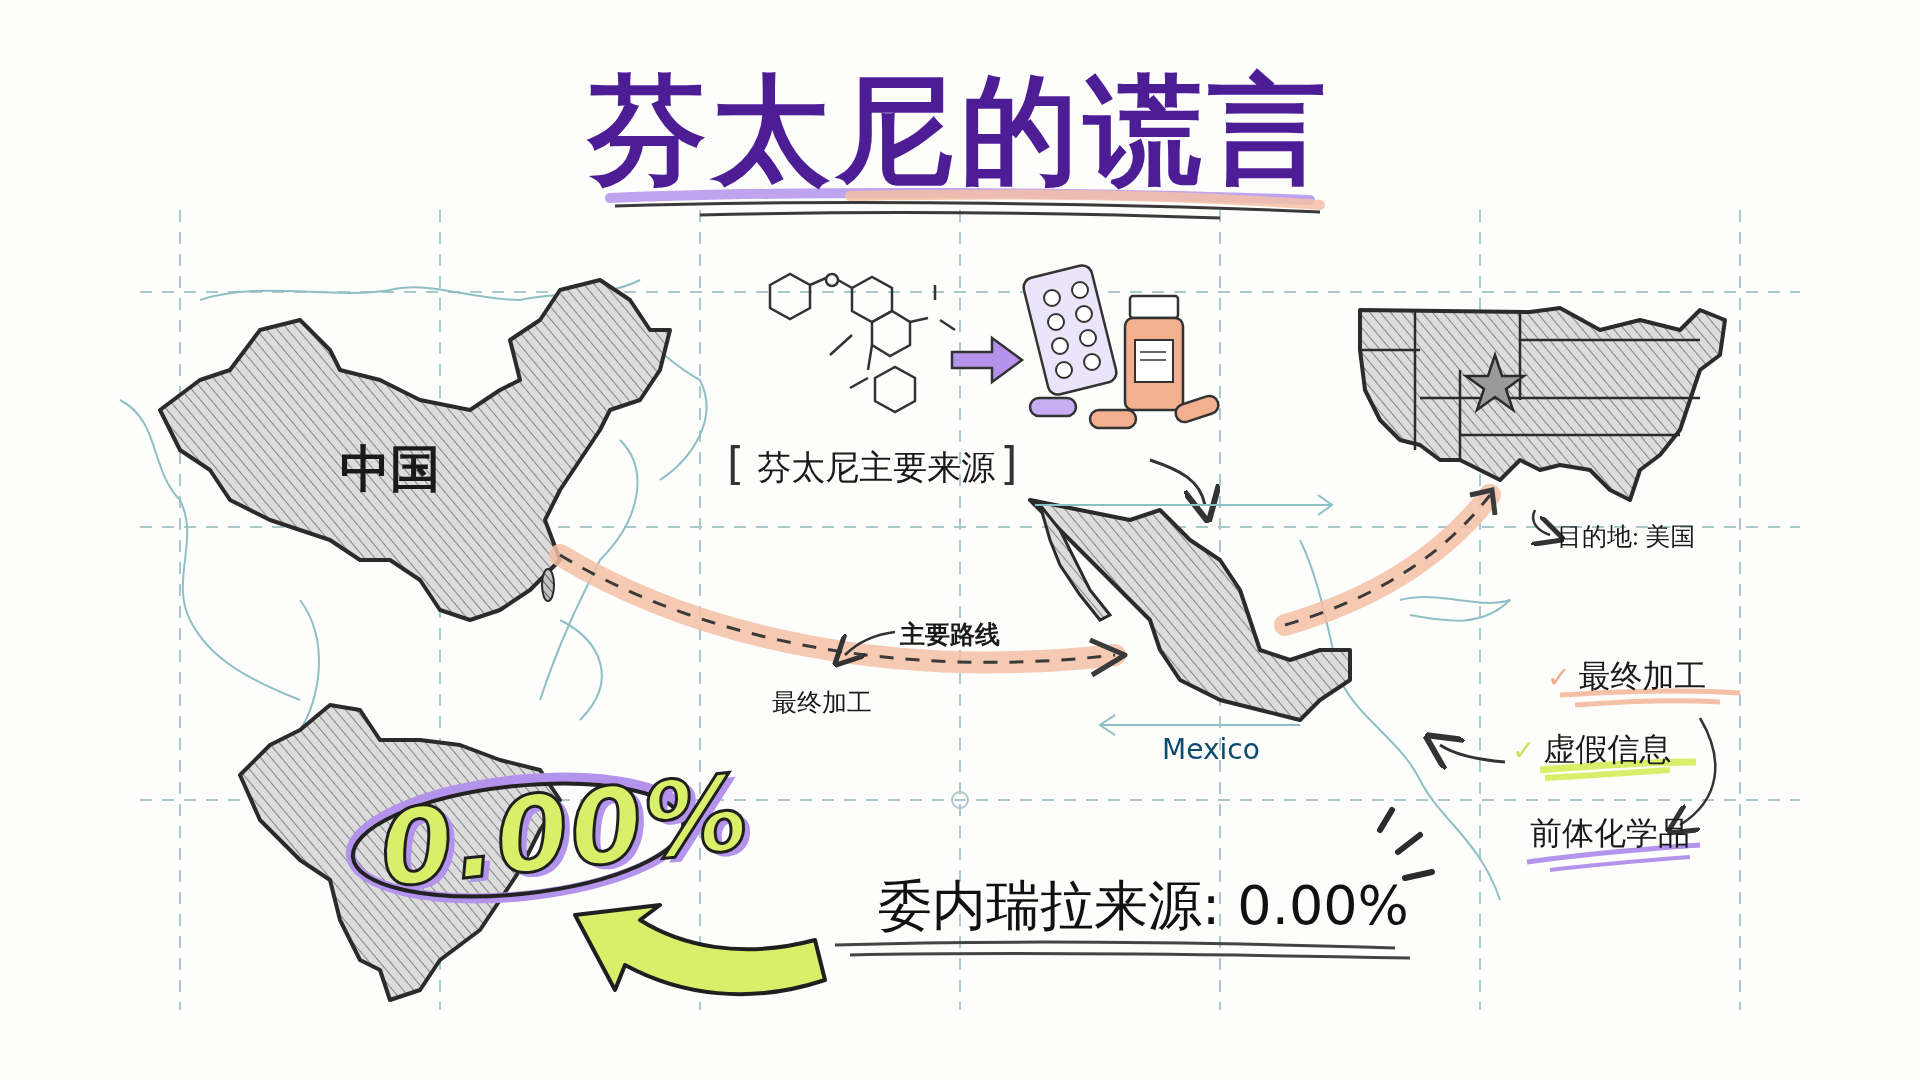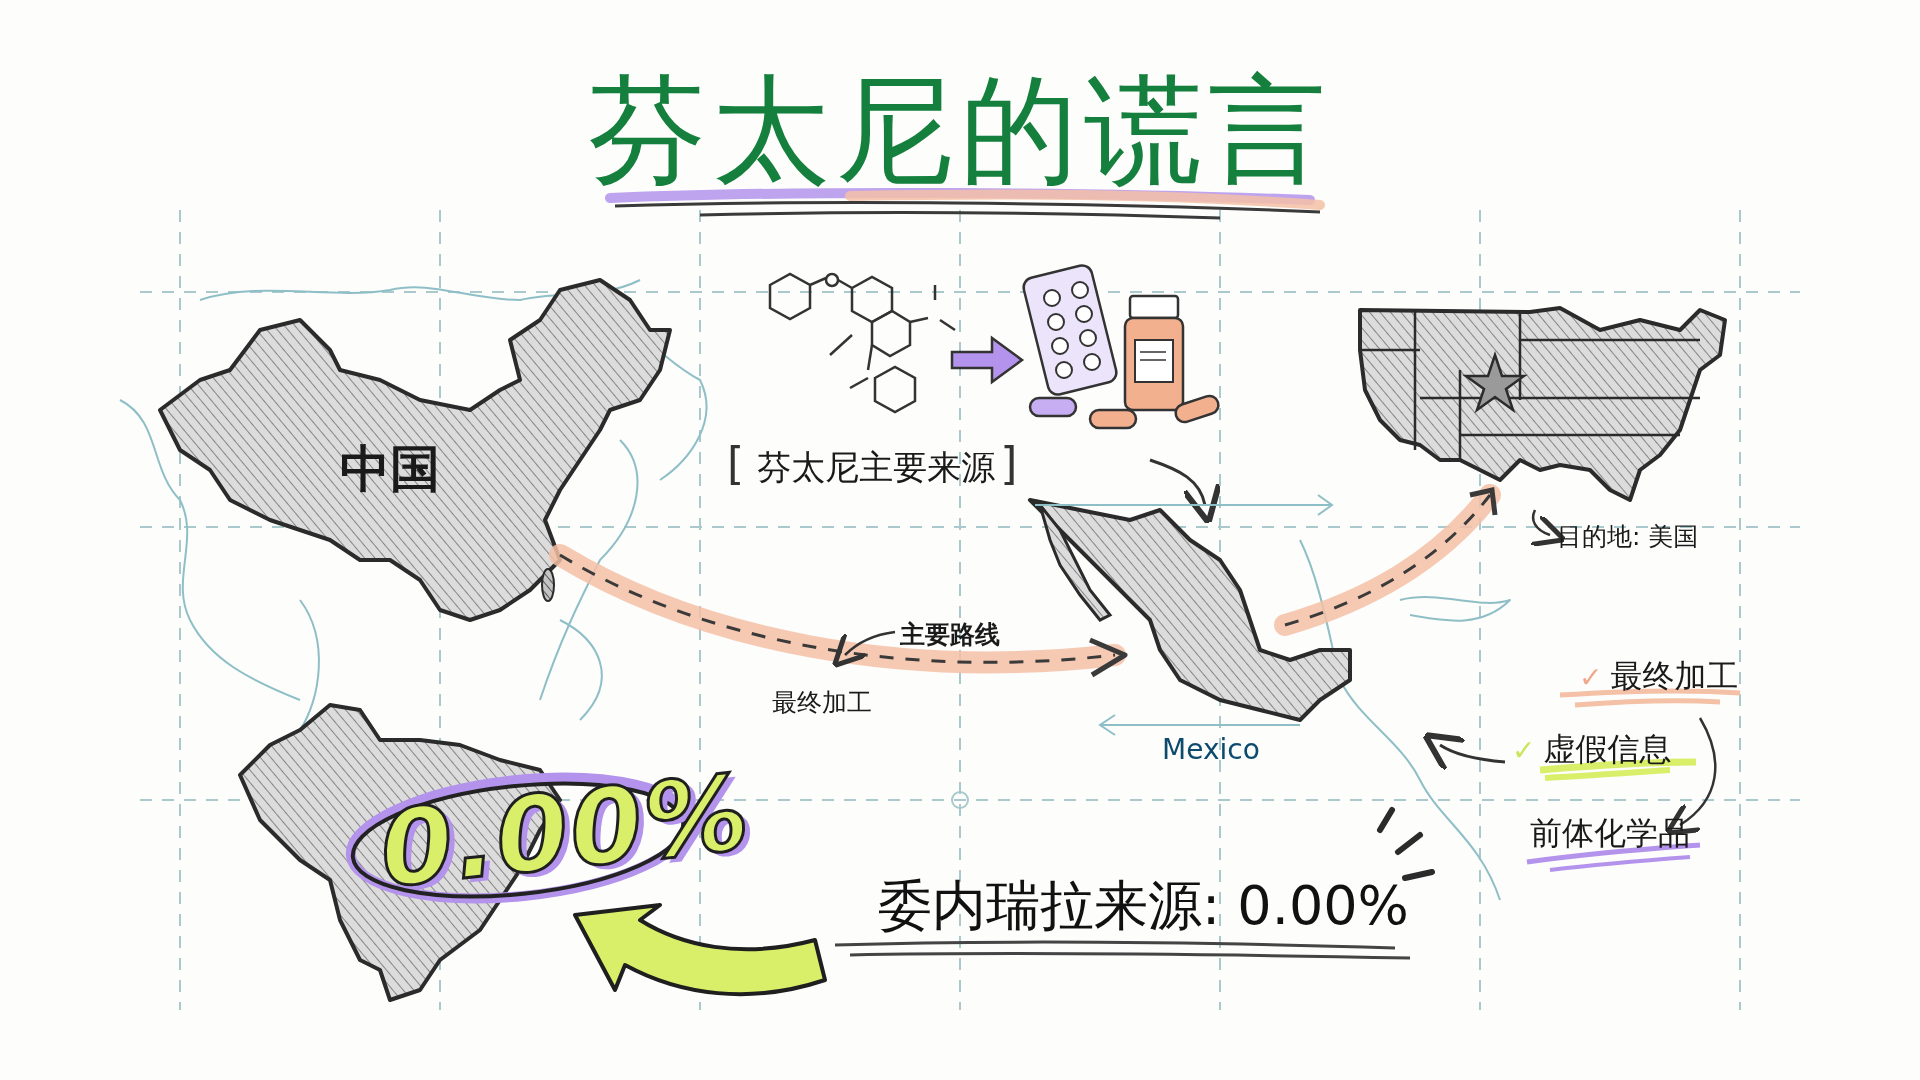--- a/index.html
+++ b/index.html
@@ -8,29 +8,29 @@
     background: #fdfdfc;
     font-family: "DejaVu Sans", sans-serif;
     color: #1c1c1c;
     position: relative;
   }
   .layer { position: absolute; left: 0; top: 0; width: 1920px; height: 1080px; }
   .abs { position: absolute; white-space: nowrap; }
 
   .title {
     left: 0; top: 52px; width: 1920px; text-align: center;
-    font-size: 118px; font-weight: normal; letter-spacing: 6px;
-    color: #15803d;
+    font-size: 118px; font-weight: bold; letter-spacing: 6px;
+    color: #4c1d95;
   }
   .label-cn { font-size: 50px; font-weight: bold; color: #1a1a1a; }
   .source-label { font-size: 34px; color: #1a1a1a; margin-left: 8px; }
   .bracket { font-size: 44px; color: #333; }
   .route-label { font-size: 25px; color: #1a1a1a; }
   .mexico-label { font-size: 28px; color: #0c4a6e; font-family: "DejaVu Sans", sans-serif; }
-  .dest-label { font-size: 25px; color: #1a1a1a; }
+  .dest-label { font-size: 25px; color: #1a1a1a; font-family: Liberation Serif, serif; }
   .side-note { font-size: 32px; color: #1a1a1a; }
   .check { font-size: 28px; font-weight: bold; margin-right: 8px; }
   .big-pct {
     font-size: 104px; font-weight: bold; font-style: italic;
     color: #d9ef6a;
     -webkit-text-stroke: 3px #1f1f1f;
     text-shadow: 6px 5px 0 #b393ec;
     letter-spacing: 2px;
   }
   .ven-line { font-size: 54px; color: #111; }
@@ -200,21 +200,21 @@
   <span class="source-label">芬太尼主要来源</span>
   <span class="bracket">]</span>
 </div>
 
 <div class="abs route-label" style="left:900px; top:618px;font-weight:bold;">主要路线</div>
 <div class="abs route-label" style="left:772px; top:686px;">最终加工</div>
 
 <div class="abs mexico-label" style="left:1162px; top:733px;">Mexico</div>
 <div class="abs dest-label" style="left:1557px; top:520px;">目的地: 美国</div>
 
-<div class="abs side-note" style="left:1579px; top:655px;">
+<div class="abs side-note" style="left:1547px; top:655px;">
   <span class="check" style="color:#f0a98a;">✓</span><span>最终加工</span>
 </div>
 <div class="abs side-note" style="left:1512px; top:728px;">
   <span class="check" style="color:#c9e65a;">✓</span><span>虚假信息</span>
 </div>
 <div class="abs side-note" style="left:1530px; top:812px;">前体化学品</div>
 
 <div class="abs big-pct" style="left:380px; top:770px; transform:rotate(-6deg);">0.00%</div>
 
 <div class="abs ven-line" style="left:838px; top:870px;margin-left:40px;">委内瑞拉来源: 0.00%</div>

